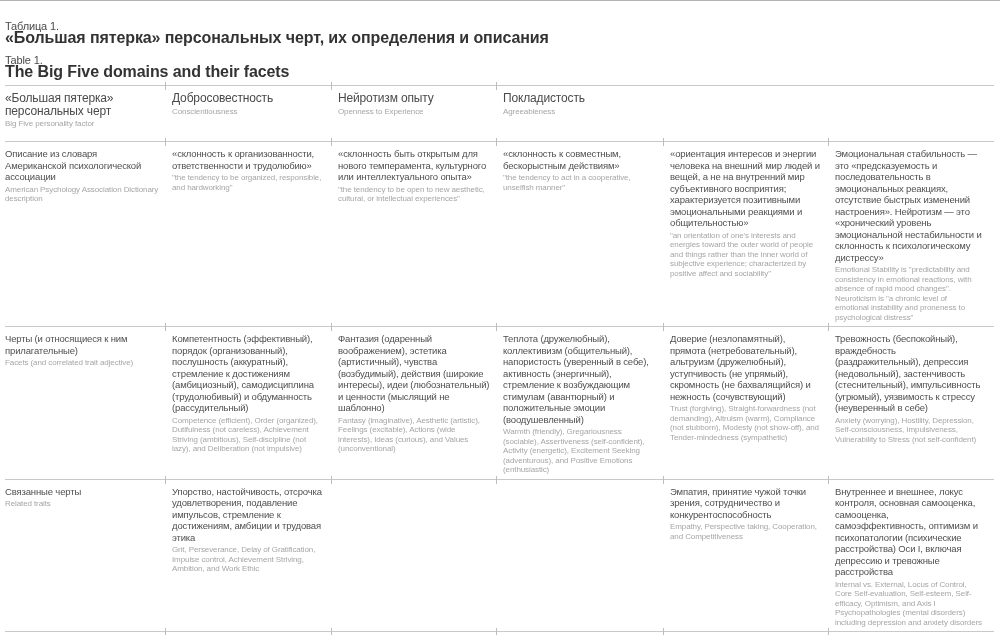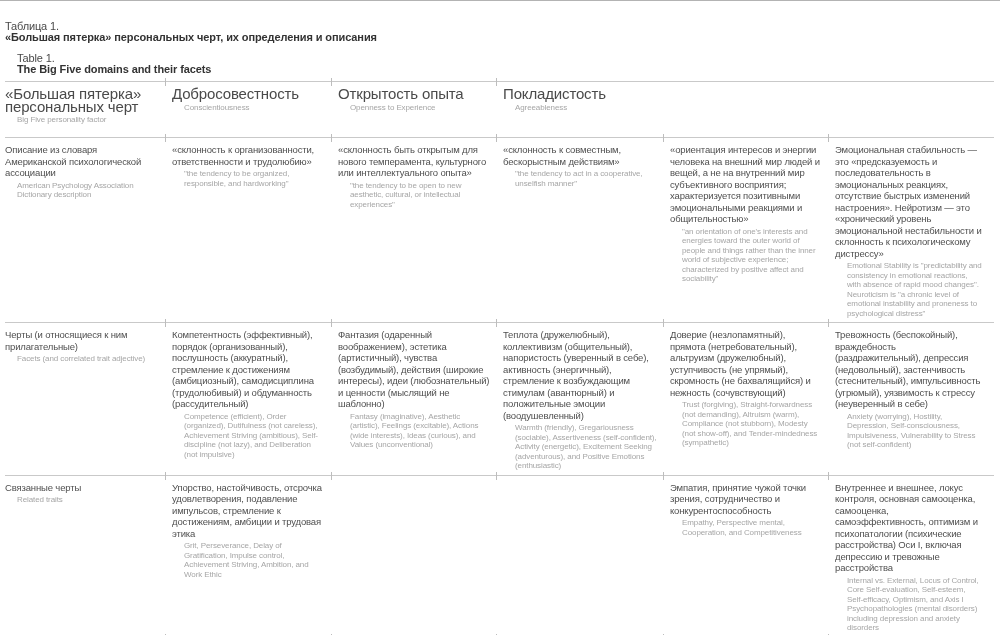--- a/index.html
+++ b/index.html
@@ -8,21 +8,21 @@
     width: 1000px; height: 635px; overflow: hidden;
     font-family: "Liberation Sans", sans-serif;
     color: #525252;
   }
   .page { width: 1000px; height: 635px; padding: 3px 6px 0 5px; border-top: 1px solid #b3b3b3; }
 
   
   .titleblock { padding: 5px 0 6px 0; }
   .titleline { display: grid; grid-template-columns: 57px 1fr; align-items: baseline; }
   .titleline .tlabel { font-size: 11px; color: #4a4a4a; }
-  .titleline .tbold  { font-size: 11px; font-weight: bold; color: #333333; letter-spacing: -0.1px; }
+  .titleline .tbold  { font-size: 16px; font-weight: bold; color: #333333; letter-spacing: -0.1px; }
   .titleline.en { margin-top: 1px; }
 
   
   .trow {
     display: grid;
     grid-template-columns: 167px 166px 165px 167px 165px 159px;
     border-top: 1px solid #c9c9c9;
     position: relative;
   }
   .trow.thead { min-height: 56px; }
@@ -35,23 +35,23 @@
   .c + .c::before {
     content: ""; position: absolute; left: -7px; top: -4px;
     width: 1px; height: 8px; background: #bdbdbd;
   }
   .ru {
     display: block; font-size: 9.5px; line-height: 11.5px;
     color: #4f4f4f; letter-spacing: -0.15px; white-space: pre-line;
   }
   .en {
     display: block; font-size: 8px; line-height: 9.5px;
-    color: #a6a6a6; letter-spacing: -0.1px; margin-top: 2px; white-space: pre-line; margin-left: 12px;
+    color: #a6a6a6; letter-spacing: -0.1px; margin-top: 2px; white-space: pre-line;
   }
-  .thead .ru { font-size: 15px; line-height: 12.5px; color: #4a4a4a; }
+  .thead .ru { font-size: 12px; line-height: 12.5px; color: #4a4a4a; }
 </style>
 </head>
 <body>
 
 <div class="page">
 
   <div class="titleblock">
     <div class="titleline ru">
       <span class="tlabel">Таблица 1.</span>
       <span class="tbold">«Большая пятерка» персональных черт, их определения и описания</span>
@@ -65,21 +65,21 @@
   <div class="trow thead">
     <div class="c">
       <span class="ru">«Большая пятерка» персональных черт</span>
       <span class="en">Big Five personality factor</span>
     </div>
     <div class="c">
       <span class="ru">Добросовестность</span>
       <span class="en">Conscientiousness</span>
     </div>
     <div class="c">
-      <span class="ru">Открытость опыта</span>
+      <span class="ru">Нейротизм опыту</span>
       <span class="en">Openness to Experience</span>
     </div>
     <div class="c">
       <span class="ru">Покладистость</span>
       <span class="en">Agreeableness</span>
     </div>
   </div>
 
   <div class="trow r-desc">
     <div class="c">
@@ -147,21 +147,21 @@
     <div class="c">
       <span class="ru"></span>
       <span class="en"></span>
     </div>
     <div class="c">
       <span class="ru"></span>
       <span class="en"></span>
     </div>
     <div class="c">
       <span class="ru">Эмпатия, принятие чужой точки зрения, сотрудничество и конкурентоспособность</span>
-      <span class="en">Empathy, Perspective mental, Cooperation, and Competitiveness</span>
+      <span class="en">Empathy, Perspective taking, Cooperation, and Competitiveness</span>
     </div>
     <div class="c">
       <span class="ru">Внутреннее и внешнее, локус контроля, основная самооценка, самооценка, самоэффективность, оптимизм и психопатологии (психические расстройства) Оси I, включая депрессию и тревожные расстройства</span>
       <span class="en">Internal vs. External, Locus of Control, Core Self-evaluation, Self-esteem, Self-efficacy, Optimism, and Axis I Psychopathologies (mental disorders) including depression and anxiety disorders</span>
     </div>
   </div>
 
   <div class="trow r-child">
     <div class="c">
       <span class="ru">Аналогичные черты детского темперамента</span>

